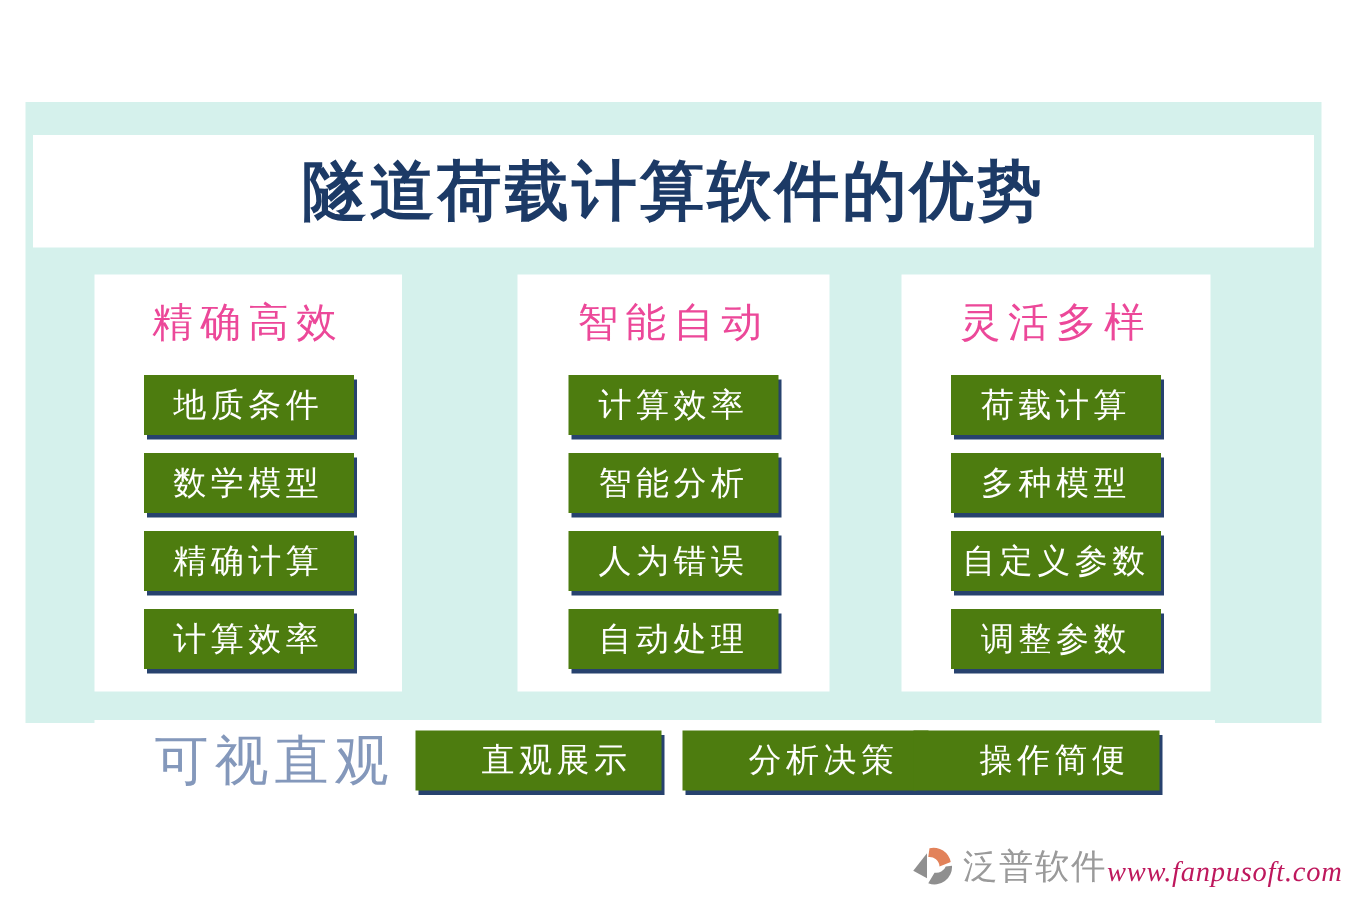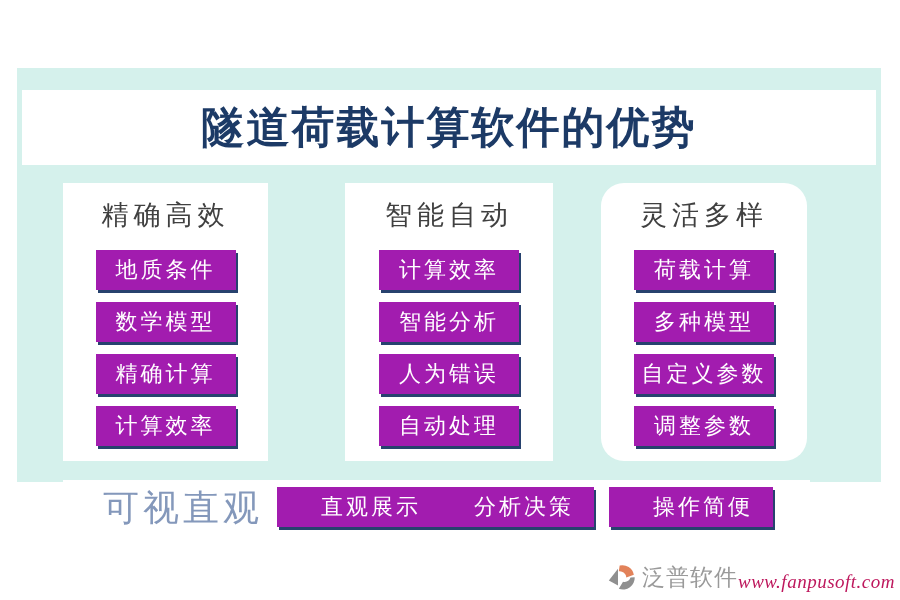--- a/index.html
+++ b/index.html
@@ -17,42 +17,42 @@
   }
   .title{
     font-size:43px;font-weight:700;color:#1c3a66;letter-spacing:2px;
     white-space:nowrap;
   }
   .card{
     position:absolute;top:115px;height:278px;background:#ffffff;text-align:center;
   }
   .card1{left:46px;width:205px;}
   .card2{left:328px;width:208px;}
-  .card3{left:584px;width:206px;border-radius:23px;}
+  .card3{left:584px;width:206px;}
   .card-header{
-    margin-top:14px;font-size:27px;color:#404040;letter-spacing:5px;
+    margin-top:14px;font-size:27px;color:#ec4899;letter-spacing:5px;
     white-space:nowrap;
   }
   .btn{
-    width:140px;height:40px;margin:12px auto 0;background:#a21caf;color:#ffffff;
+    width:140px;height:40px;margin:12px auto 0;background:#4d7c0f;color:#ffffff;
     font-size:22px;letter-spacing:3px;display:flex;align-items:center;
     justify-content:center;box-shadow:2px 3px 0 #27426e;cursor:pointer;
     white-space:nowrap;
   }
   .btn.first{margin-top:17px;}
   .bottom-bar{
     position:absolute;left:46px;top:412px;width:747px;height:55px;background:#ffffff;
   }
   .bottom-header{
     position:absolute;left:40px;top:50%;transform:translateY(-50%);
     font-size:36px;color:#8498bb;letter-spacing:4px;white-space:nowrap;
   }
   .bottom-bar .btn{position:absolute;top:7px;margin:0;padding-left:24px;}
   .bbtn0{left:214px;}
-  .bbtn1{left:367px;font-family:Liberation Serif, serif;}
+  .bbtn1{left:392px;font-family:Liberation Serif, serif;}
   .bbtn2{left:546px;}
   .brand{
     position:absolute;right:5px;bottom:7px;display:flex;flex-direction:row;
     align-items:flex-end;
   }
   .brand-row{display:flex;align-items:center;gap:4px;}
   .brand-name{font-size:23px;color:#9a9a9a;letter-spacing:1px;white-space:nowrap;}
   .brand-url{font-size:19px;color:#be185d;letter-spacing:0.5px;margin-top:-2px;font-style:italic;}
   .logo-svg{width:30px;height:30px;display:block;}
 </style>

